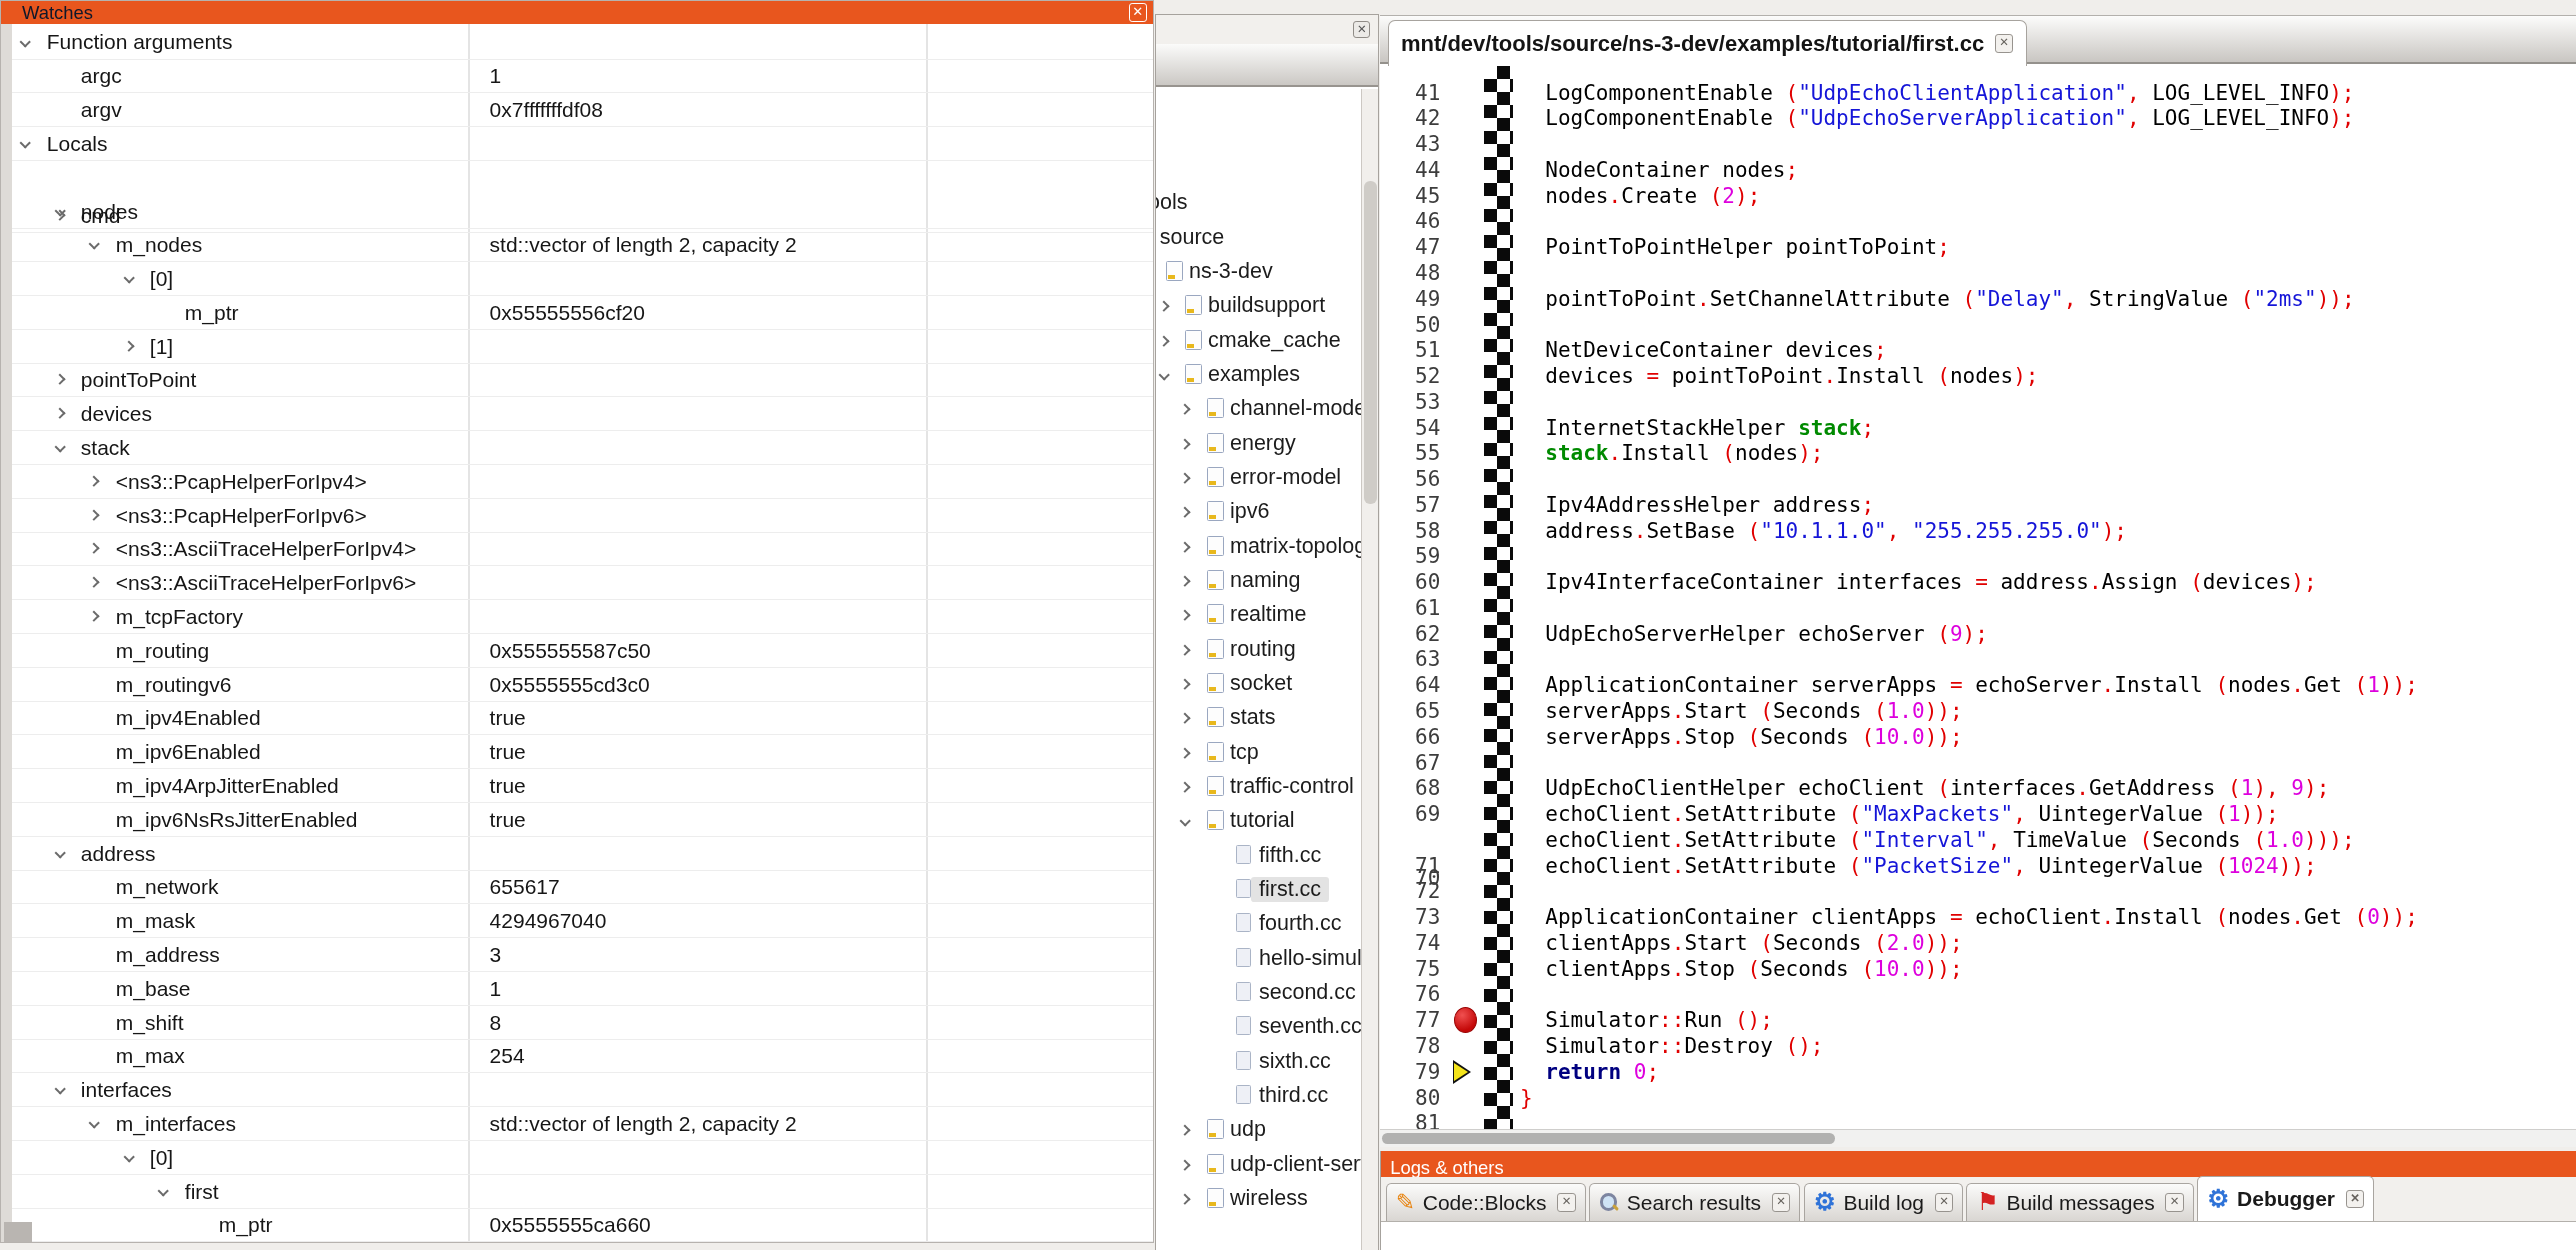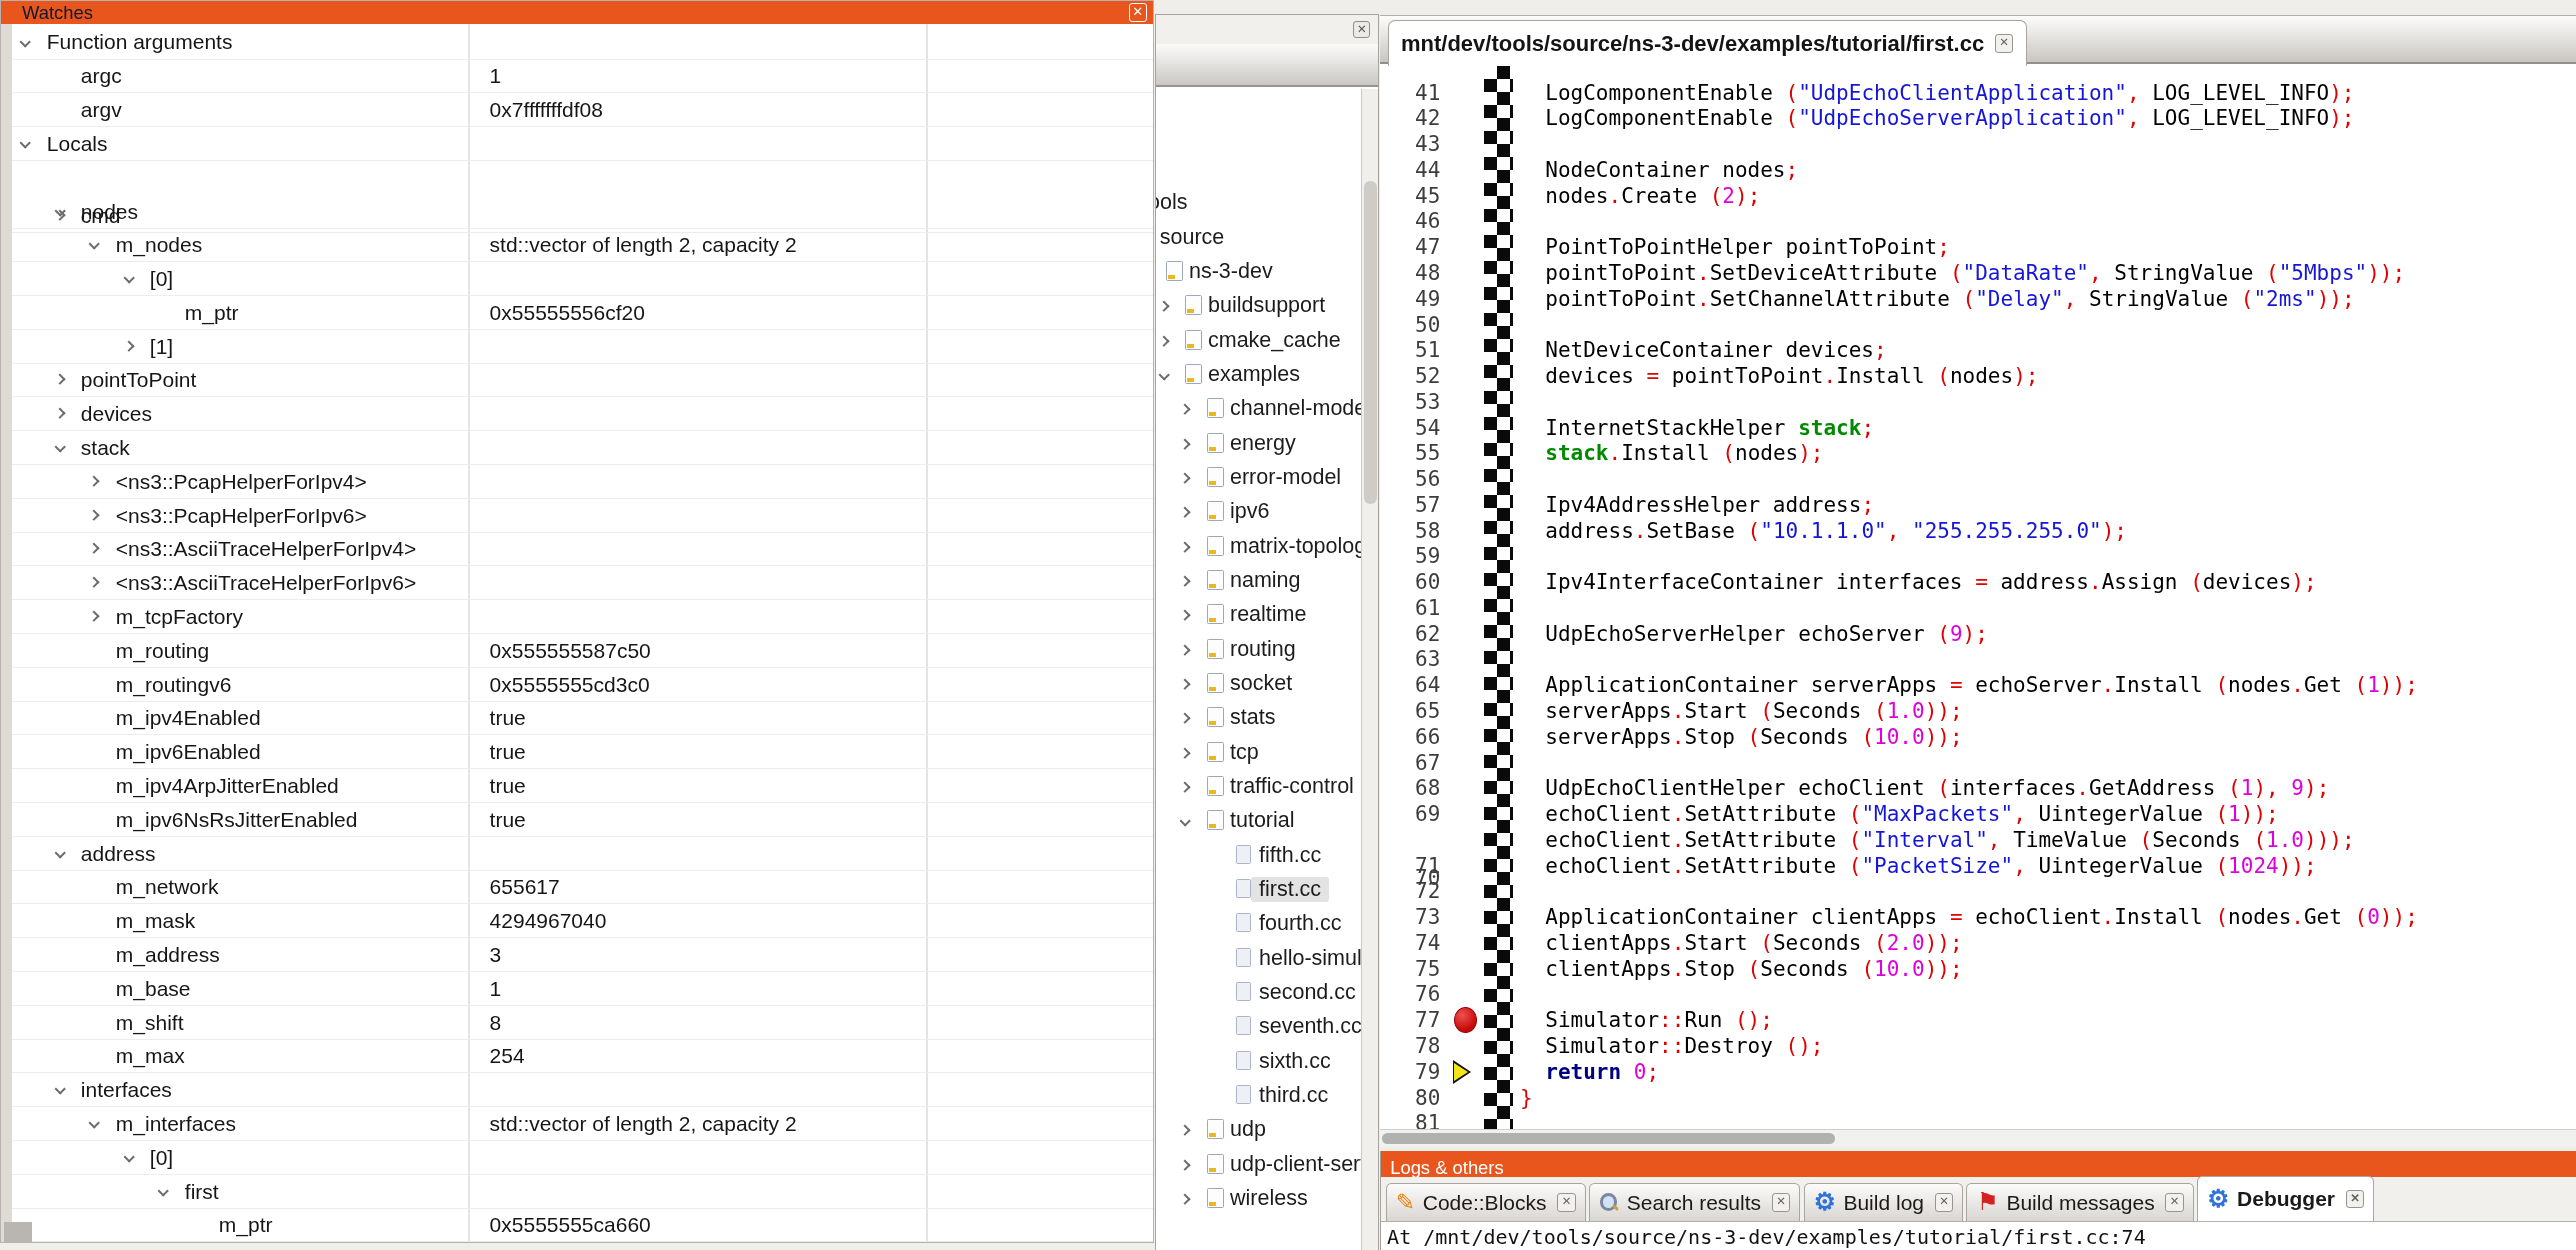--- a/index.html
+++ b/index.html
@@ -473,21 +473,20 @@
       </div>
     <div id="ed-checker"></div>
     <div id="ed-code">
         <div class="cline" style="top: 14.6px;"><span class="c-p">  LogComponentEnable </span><span class="c-o">(</span><span class="c-s">"UdpEchoClientApplication"</span><span class="c-o">,</span><span class="c-p"> LOG_LEVEL_INFO</span><span class="c-o">);</span></div>
         <div class="cline" style="top: 40px;"><span class="c-p">  LogComponentEnable </span><span class="c-o">(</span><span class="c-s">"UdpEchoServerApplication"</span><span class="c-o">,</span><span class="c-p"> LOG_LEVEL_INFO</span><span class="c-o">);</span></div>
         <div class="cline" style="top: 66px;"></div>
         <div class="cline" style="top: 92px;"><span class="c-p">  NodeContainer nodes</span><span class="c-o">;</span></div>
         <div class="cline" style="top: 118px;"><span class="c-p">  nodes</span><span class="c-o">.</span><span class="c-p">Create </span><span class="c-o">(</span><span class="c-n">2</span><span class="c-o">);</span></div>
         <div class="cline" style="top: 143px;"></div>
         <div class="cline" style="top: 169px;"><span class="c-p">  PointToPointHelper pointToPoint</span><span class="c-o">;</span></div>
-        <div class="cline" style="top: 195px;"><span class="c-p">  pointToPoint</span><span class="c-o">.</span><span class="c-p">SetDeviceAttribute </span><span class="c-o">(</span><span class="c-s">"DataRate"</span><span class="c-o">,</span><span class="c-p"> StringValue </span><span class="c-o">(</span><span class="c-s">"5Mbps"</span><span class="c-o">));</span></div>
         <div class="cline" style="top: 221px;"><span class="c-p">  pointToPoint</span><span class="c-o">.</span><span class="c-p">SetChannelAttribute </span><span class="c-o">(</span><span class="c-s">"Delay"</span><span class="c-o">,</span><span class="c-p"> StringValue </span><span class="c-o">(</span><span class="c-s">"2ms"</span><span class="c-o">));</span></div>
         <div class="cline" style="top: 247px;"></div>
         <div class="cline" style="top: 272px;"><span class="c-p">  NetDeviceContainer devices</span><span class="c-o">;</span></div>
         <div class="cline" style="top: 298px;"><span class="c-p">  devices </span><span class="c-o">=</span><span class="c-p"> pointToPoint</span><span class="c-o">.</span><span class="c-p">Install </span><span class="c-o">(</span><span class="c-p">nodes</span><span class="c-o">);</span></div>
         <div class="cline" style="top: 324px;"></div>
         <div class="cline" style="top: 350px;"><span class="c-p">  InternetStackHelper </span><span class="c-g">stack</span><span class="c-o">;</span></div>
         <div class="cline" style="top: 375px;"><span class="c-p">  </span><span class="c-g">stack</span><span class="c-o">.</span><span class="c-p">Install </span><span class="c-o">(</span><span class="c-p">nodes</span><span class="c-o">);</span></div>
         <div class="cline" style="top: 401px;"></div>
         <div class="cline" style="top: 427px;"><span class="c-p">  Ipv4AddressHelper address</span><span class="c-o">;</span></div>
         <div class="cline" style="top: 453px;"><span class="c-p">  address</span><span class="c-o">.</span><span class="c-p">SetBase </span><span class="c-o">(</span><span class="c-s">"10.1.1.0"</span><span class="c-o">,</span><span class="c-p"> </span><span class="c-s">"255.255.255.0"</span><span class="c-o">);</span></div>
@@ -545,17 +544,14 @@
         <span class="i-flag">⚑</span>
         <span class="llabel">Build messages</span>
         <span class="tab-x">✕</span>
       </div>
       <div class="ltab active">
         <span class="i-gear">⚙</span>
         <span class="llabel">Debugger</span>
         <span class="tab-x">✕</span>
       </div>
     </div>
-  <div id="logs-status">
-    <span id="logs-status-text">At /mnt/dev/tools/source/ns-3-dev/examples/tutorial/first.cc:74</span>
-  </div>
 </div>
 
 
 </body></html>

